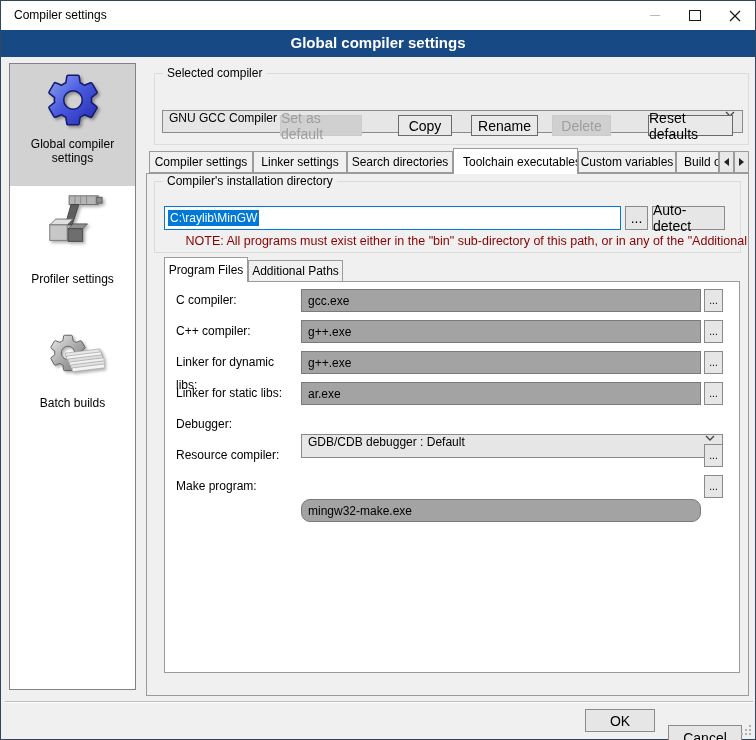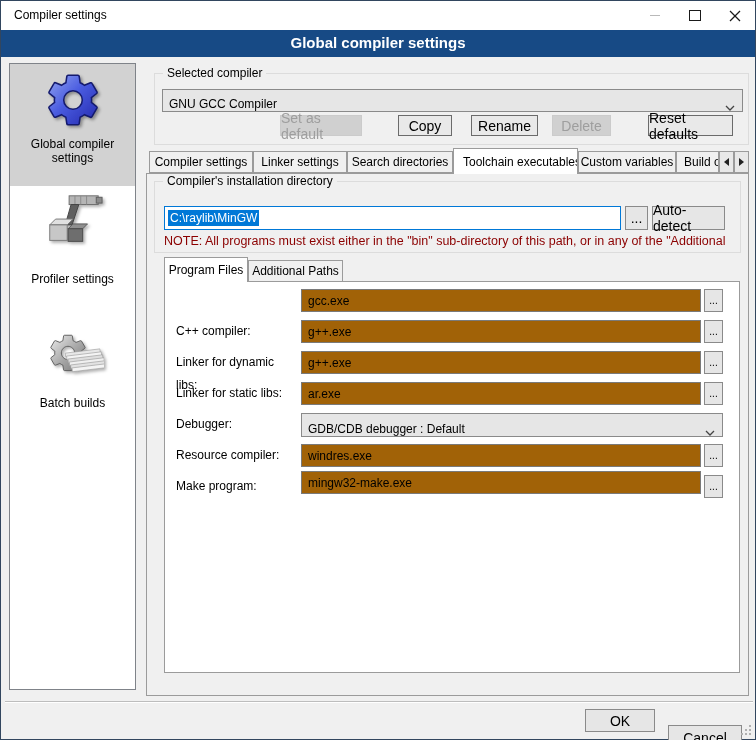--- a/index.html
+++ b/index.html
@@ -29,26 +29,26 @@
   .si2 .lbl{margin-top:8px;}
   
   .grpbox{position:absolute;border:1px solid #dcdcdc;box-sizing:border-box;}
   .grplabel{position:absolute;top:-8px;left:8px;background:#f0f0f0;padding:0 4px;font-size:12px;}
   
   .btn{display:flex;align-items:center;justify-content:center;background:#e9e9e9;
     border:1px solid #6b6b6b;box-sizing:border-box;font-size:14px;cursor:default;}
   .btn.light{border-color:#8a8a8a;background:#e6e6e6;}
   .btn.disabled{background:#d0d0d0;border-color:#cbcbcb;color:#9e9e9e;}
   
-  .combo{display:flex;align-items:flex-end;background:#e6e6e6;border:1px solid #8a8a8a;
-    box-sizing:border-box;padding-left:6px;cursor:default;}
+  .combo{display:flex;align-items:flex-start;background:#e6e6e6;border:1px solid #8a8a8a;
+    box-sizing:border-box;padding-left:6px;cursor:default;margin-top:21px;}
   .combo .cv{flex:1;white-space:nowrap;overflow:hidden;}
   .combo svg{margin-right:7px;flex:none;}
   
-  .textfield{background:#a16207;border:1px solid #7a7a7a;box-sizing:border-box;font-size:12px;
+  .textfield{background:#a3a3a3;border:1px solid #7a7a7a;box-sizing:border-box;font-size:12px;
     padding:0 0 0 6px;font-family:"Liberation Sans","DejaVu Sans",sans-serif;}
   .dirbox{position:absolute;display:flex;align-items:center;background:#fff;
     border:1px solid #0078d7;box-sizing:border-box;padding-left:3px;}
   .dirbox .sel{background:#0078d7;color:#fff;padding:1px 2px;white-space:nowrap;}
   .note{position:absolute;color:#8b0000;white-space:nowrap;overflow:hidden;font-size:12.5px;}
   
   .tab{position:absolute;top:150px;height:22px;background:#f0f0f0;border:1px solid #9b9b9b;
     box-sizing:border-box;display:flex;align-items:center;justify-content:center;
     white-space:nowrap;overflow:hidden;z-index:1;cursor:default;}
   .tab.active{top:147px;height:26px;background:#fff;border-bottom:none;z-index:3;padding-left:13px;}
@@ -181,26 +181,27 @@
   <div class="panel"></div>
 
   <div class="grpbox" style="left:153px;top:180px;width:587px;height:72px;z-index:3;">
     <span class="grplabel">Compiler's installation directory</span>
   </div>
   <div class="dirbox" style="left:163px;top:205px;width:457px;height:24px;z-index:4;">
     <span class="sel">C:\raylib\MinGW</span>
   </div>
   <div class="btn light" style="position:absolute;left:624px;top:205px;width:23px;height:24px;z-index:4;">...</div>
   <div class="btn light" style="position:absolute;left:651px;top:205px;width:73px;height:24px;z-index:4;">Auto-detect</div>
-  <div class="note" style="left:163px;top:233px;width:583px;z-index:4;">NOTE: All programs must exist either in the "bin" sub-directory of this path, or in any of the "Additional</div>
+  <div class="note" style="left:163px;top:233px;width:583px;z-index:4;text-align:right;">NOTE: All programs must exist either in the "bin" sub-directory of this path, or in any of the "Additional</div>
 
   <div class="subtab active" style="left:163px;top:256px;width:84px;height:25px;">Program Files</div>
   <div class="subtab" style="left:247px;top:259px;width:95px;">Additional Paths</div>
   <div class="panel2"></div>
 
+  <span class="frow-label" style="top:288px;">C compiler:</span>
   <input class="textfield frow-input" style="top: 288px;" value="gcc.exe">
   <div class="btn light frow-browse" style="top:288px;">...</div>
 
   <span class="frow-label" style="top:319px;">C++ compiler:</span>
   <input class="textfield frow-input" style="top: 319px;" value="g++.exe">
   <div class="btn light frow-browse" style="top:319px;">...</div>
 
   <span class="frow-label" style="top:350px;">Linker for dynamic libs:</span>
   <input class="textfield frow-input" style="top: 350px;" value="g++.exe">
   <div class="btn light frow-browse" style="top:350px;">...</div>
@@ -211,25 +212,24 @@
 
   <span class="frow-label" style="top:412px;">Debugger:</span>
   <div class="combo" style="position:absolute;left:300px;top:412px;width:422px;height:24px;z-index:5;">
     <span class="cv">GDB/CDB debugger : Default</span>
     <svg width="10" height="6" viewBox="0 0 10 6">
         <polyline points="1,1 5,5 9,1" fill="none" stroke="#444" stroke-width="1.3"></polyline>
       </svg>
   </div>
 
   <span class="frow-label" style="top:443px;">Resource compiler:</span>
-  <input class="textfield frow-input" style="top: 443px;" value="windres.exe">
   <div class="btn light frow-browse" style="top:443px;">...</div>
 
   <span class="frow-label" style="top:474px;">Make program:</span>
-  <input class="textfield frow-input" style="top: 470px;" value="mingw32-make.exe">
+  <input class="textfield frow-input" style="top: 498px; border-radius: 9px;" value="mingw32-make.exe">
   <div class="btn light frow-browse" style="top:474px;">...</div>
 
   <div class="divider"></div>
   <div class="btn light" style="position:absolute;left:584px;top:708px;width:70px;height:23px;">OK</div>
   <div class="btn light" style="position:absolute;left:667px;top:724px;width:74px;height:26px;">Cancel</div>
   <svg class="grip" width="12" height="12" viewBox="0 0 12 12">
     <rect x="9" y="9" width="2" height="2" fill="#b0b0b0"></rect>
       <rect x="5" y="9" width="2" height="2" fill="#b0b0b0"></rect>
     <rect x="1" y="9" width="2" height="2" fill="#b0b0b0"></rect>
       <rect x="9" y="5" width="2" height="2" fill="#b0b0b0"></rect>

